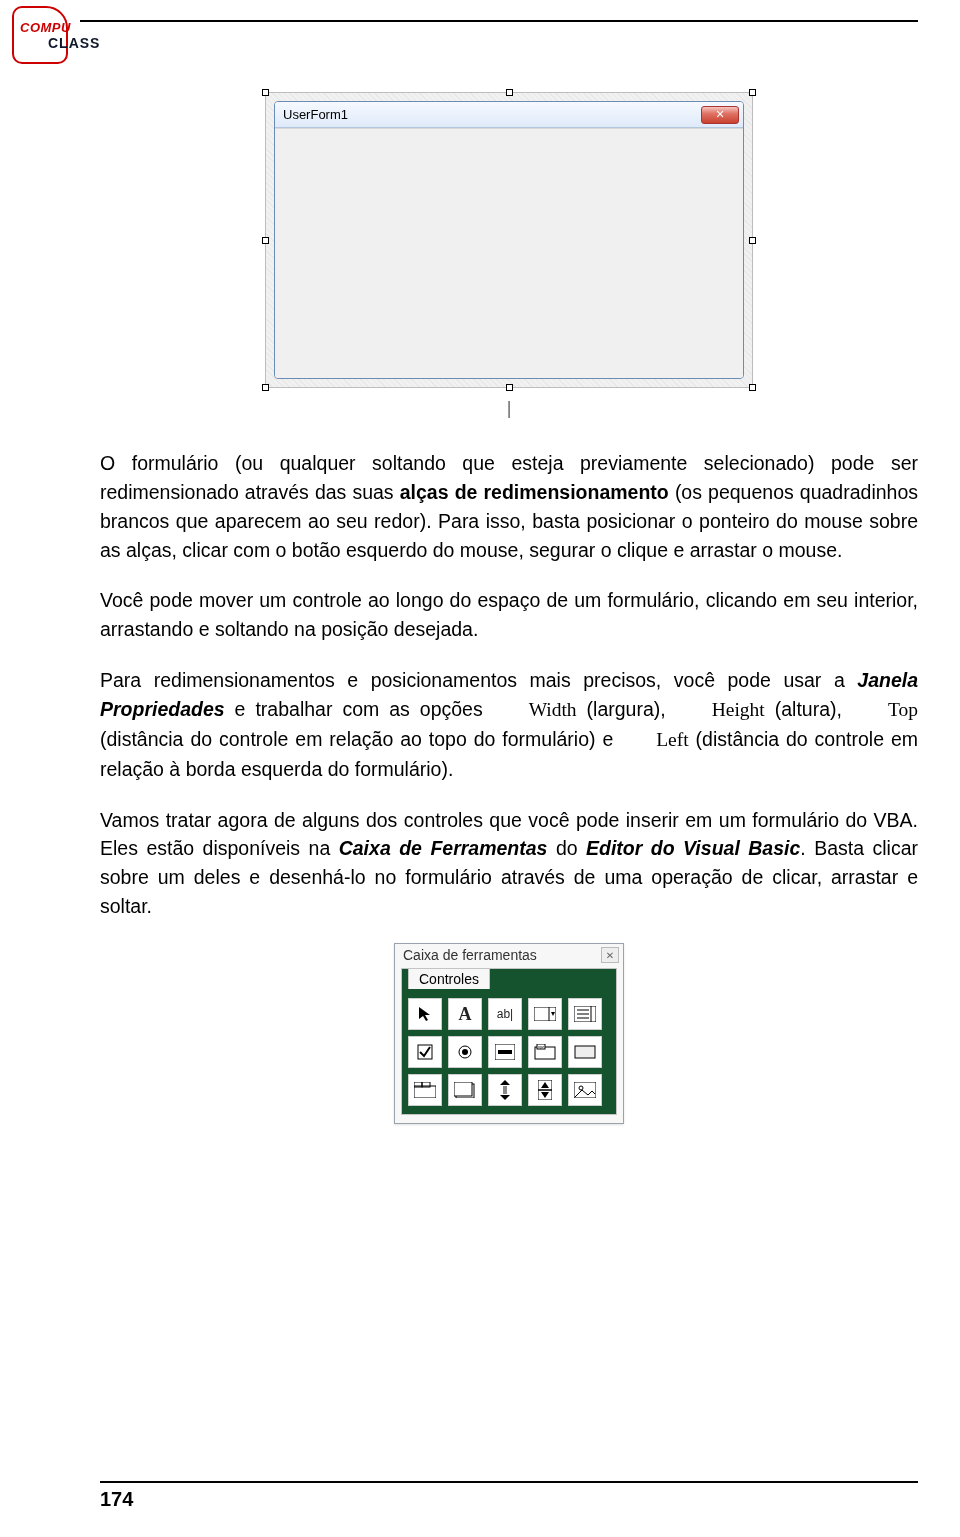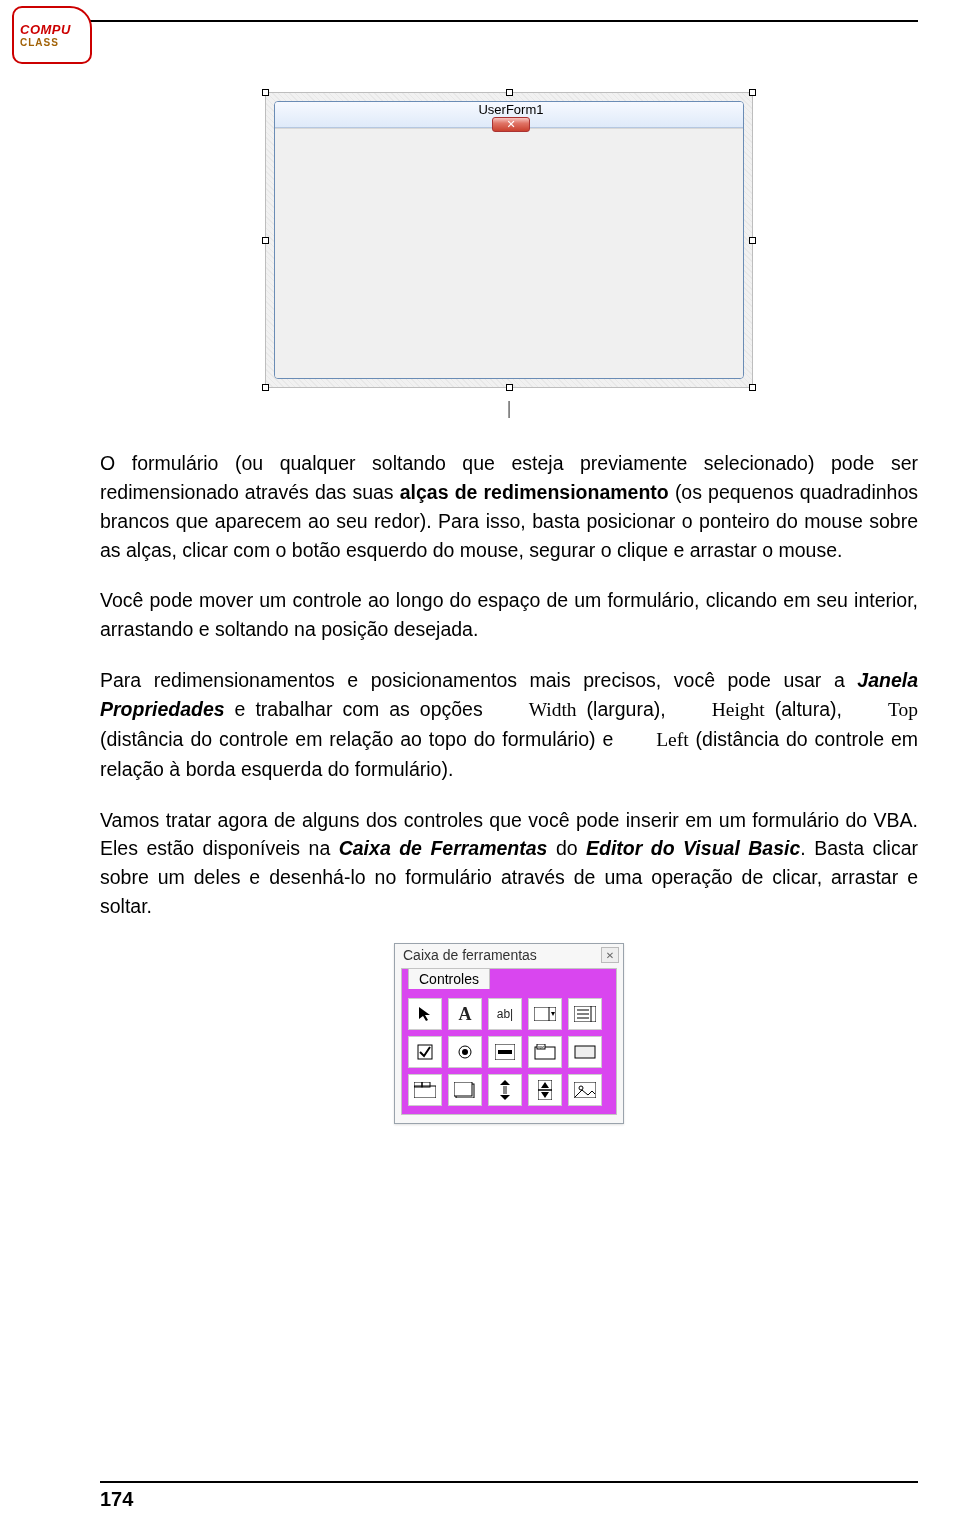--- a/index.html
+++ b/index.html
@@ -20,33 +20,33 @@
   
   .header-row {
     display: flex;
     align-items: flex-end;
     margin-bottom: 4px;
   }
   .logo {
     position: absolute;
     left: 12px;
     top: 6px;
-    width: 80px;
+    width: 56px;
     height: 58px;
     border-radius: 10px 22px 10px 10px;
     border: 2px solid #c00;
     background: #fff;
     display: flex;
     flex-direction: column;
     justify-content: center;
     align-items: flex-start;
     padding-left: 6px;
   }
   .logo-text1 { color:#c00; font-weight:900; font-size:13px; letter-spacing:0.5px; font-style: italic; font-family: Arial,sans-serif;}
-  .logo-text2 { color:#a16207; font-weight:900; font-size:10px; letter-spacing:1px; font-family: Arial,sans-serif;}
+  .logo-text2 { color:#0f172a; font-weight:900; font-size:14px; letter-spacing:1px; font-family: Arial,sans-serif; margin-left: 28px;}
   .page-title {
     flex: 1;
     text-align: right;
     font-family: Arial, sans-serif;
     font-weight: 900;
     font-size: 31px;
     letter-spacing: 0.5px;
   }
   .header-rule {
     margin-top: 2px;
@@ -87,21 +87,20 @@
   .uf-title {
     height: 26px;
     background: linear-gradient(#f6f9ff,#dfeaf9);
     border-bottom: 1px solid #b5c7e0;
     display: flex;
     align-items: center;
     padding: 0 4px 0 8px;
     font-family: "Segoe UI", Tahoma, sans-serif;
     font-size: 13px;
     color: #000;
-    flex-direction: column;
   }
   .uf-title-text { flex:1; }
   .uf-close {
     width: 38px; height: 18px;
     border: 1px solid #a33;
     border-radius: 3px;
     background: linear-gradient(#f6c4c0,#e07466 40%,#c9402e);
     color:#fff;
     font-size:11px;
     font-family: Arial,sans-serif;
@@ -154,21 +153,21 @@
   .tb-close-sm {
     width: 18px; height: 16px;
     border:1px solid #bbb;
     background:#eee;
     font-size:10px; color:#666;
     display:flex;align-items:center;justify-content:center;
   }
   .tb-body {
     margin: 2px 6px 8px 6px;
     border: 1px solid #c4c4c4;
-    background:#d946ef;
+    background:#14532d;
     padding: 0 6px 8px 6px;
   }
   .tb-tab {
     position: relative; top:-1px;
     display:inline-block;
     border:1px solid #c4c4c4;
     border-bottom:none;
     background:#f7f7f7;
     padding: 2px 10px;
     font-size: 14px;

